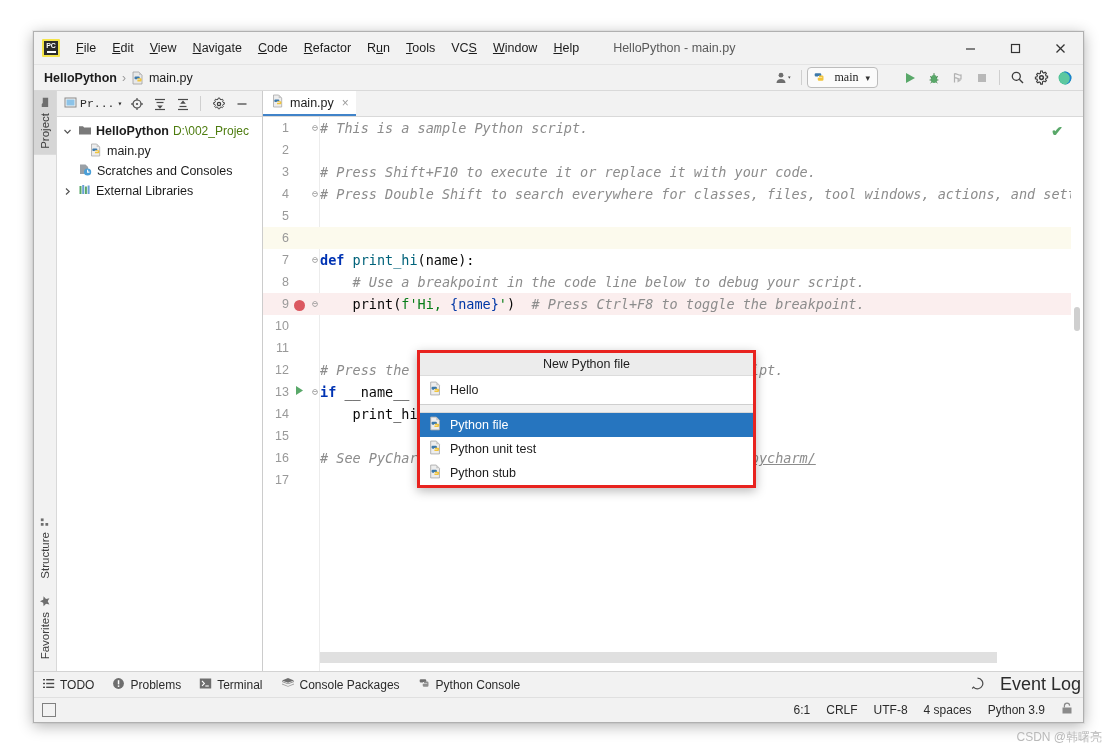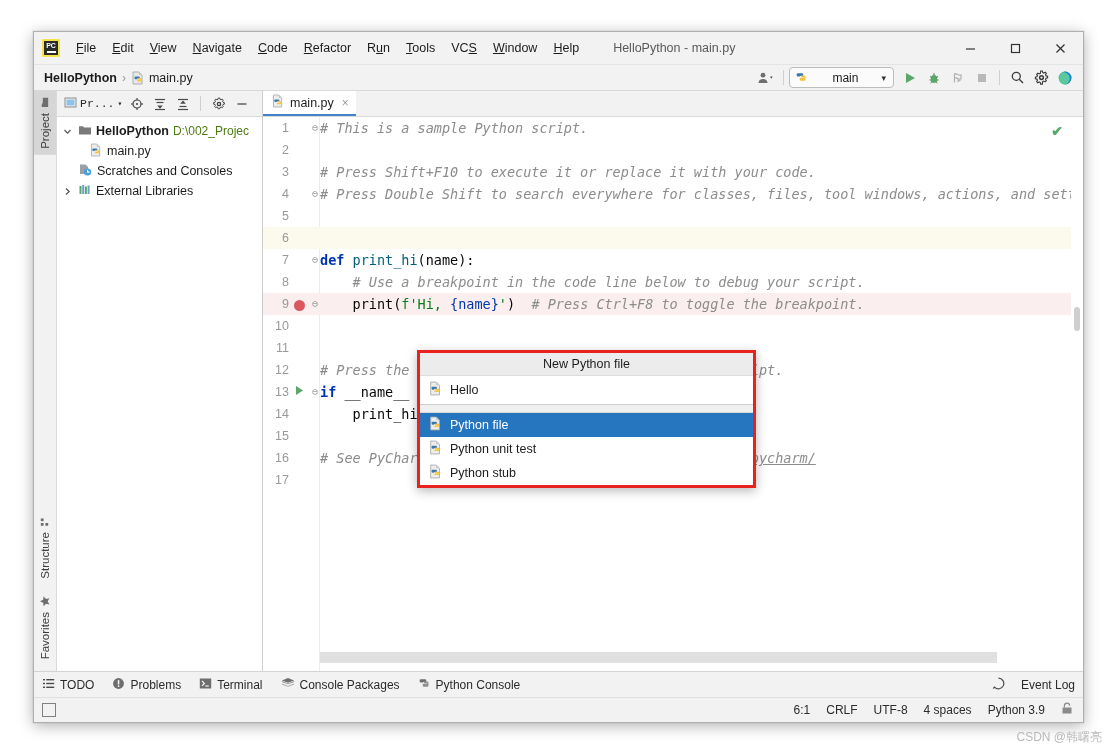--- a/index.html
+++ b/index.html
@@ -88,26 +88,27 @@
     height: 25px; display: flex; align-items: center; gap: 0px;
   }
   .tb-icon {
     width: 24px; height: 22px;
     display: flex; align-items: center; justify-content: center;
   }
   .tb-sep {
     width: 1px; height: 15px; background: #cfcfcf; margin: 0 5px;
   }
   .runcfg {
-    display: flex; align-items: center; gap: 23px;
+    display: flex; align-items: center; gap: 7px;
     border: 1px solid #bcbcbc; border-radius: 4px;
     background: #fbfbfb;
     height: 19px; padding: 0 7px 0 5px;
     font-size: 12px; color: #1c1c1c;
-    margin-right: 4px;
+    margin-right: 20px;
+    font-family: Liberation Serif, serif;
   }
   
   .body {
     flex: 1; display: flex; min-height: 0;
     background: #f2f2f2;
     position: relative;
   }
   .left-rail {
     width: 22px; min-width: 22px;
     background: #f2f2f2;
@@ -294,23 +295,23 @@
     display: flex; align-items: center;
     padding-left: 8px; gap: 18px;
     position: relative;
   }
   .bb-item {
     display: flex; align-items: center; gap: 5px;
     font-size: 12px; color: #2b2b2b;
     white-space: nowrap;
   }
   .bb-right {
-    position: absolute; right: 8px;
+    position: absolute; right: 2px;
     display: flex; align-items: center; gap: 16px;
-    font-size: 12px; color: #2b2b2b;
+    font-size: 18px; color: #2b2b2b;
   }
   
   .statusbar {
     height: 24px; min-height: 24px;
     background: #f2f2f2;
     border-top: 1px solid #e0e0e0;
     display: flex; align-items: center;
     position: relative;
   }
   .sb-left {

